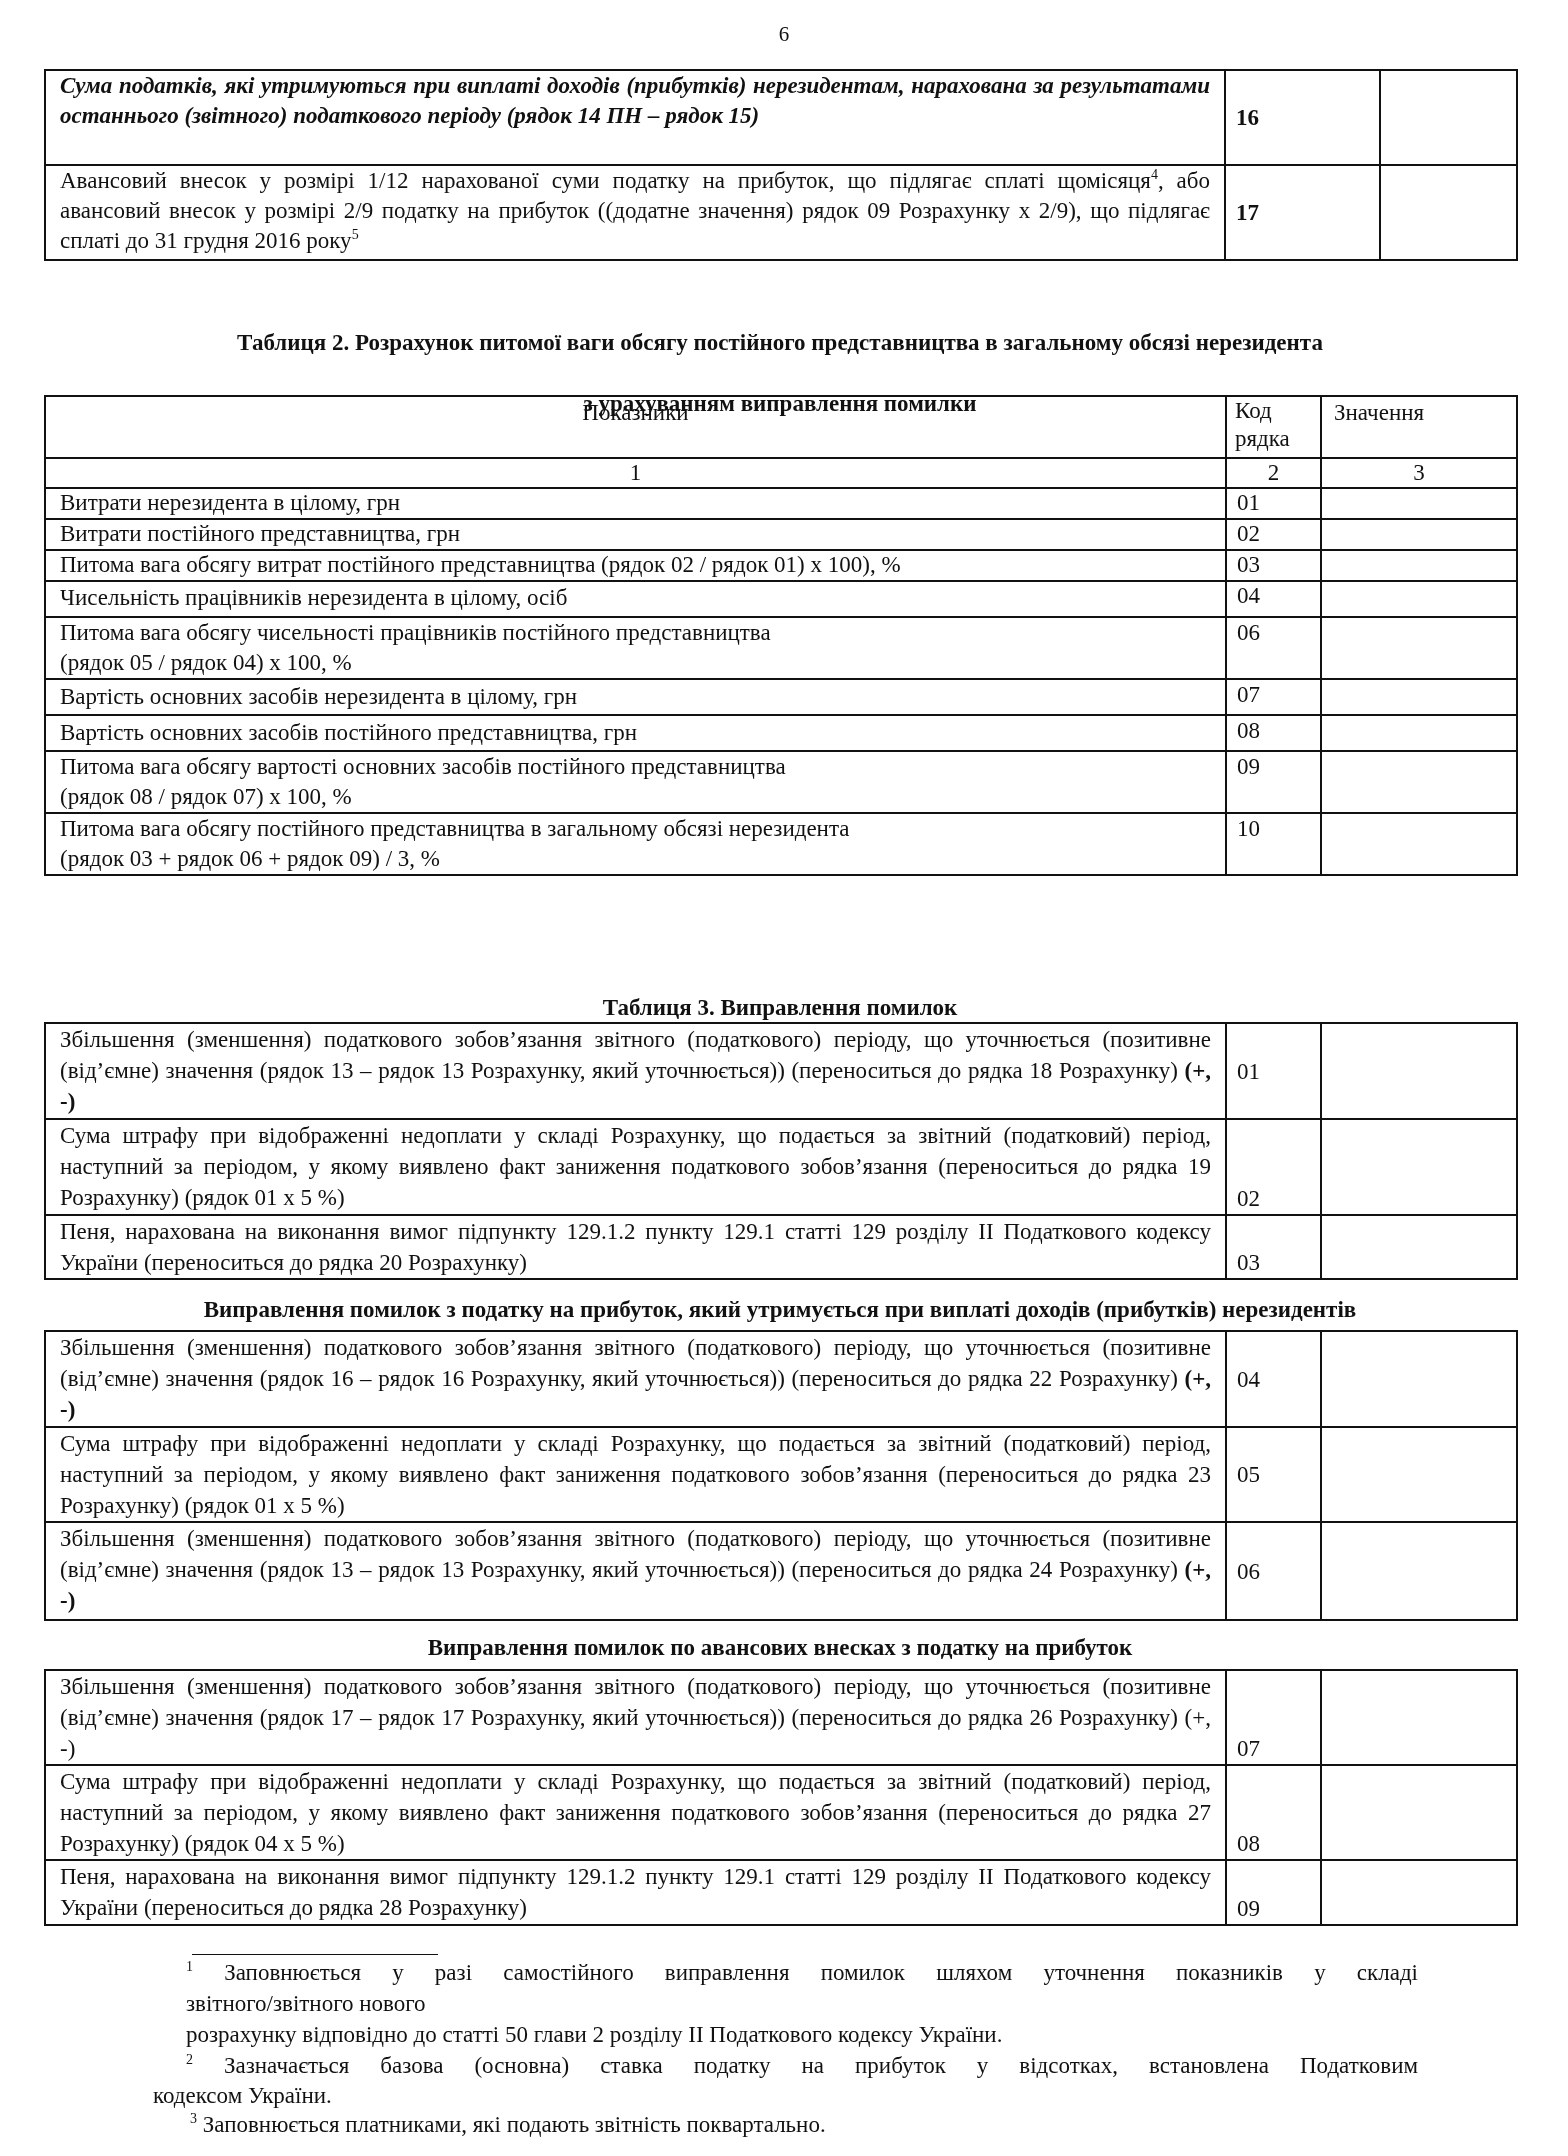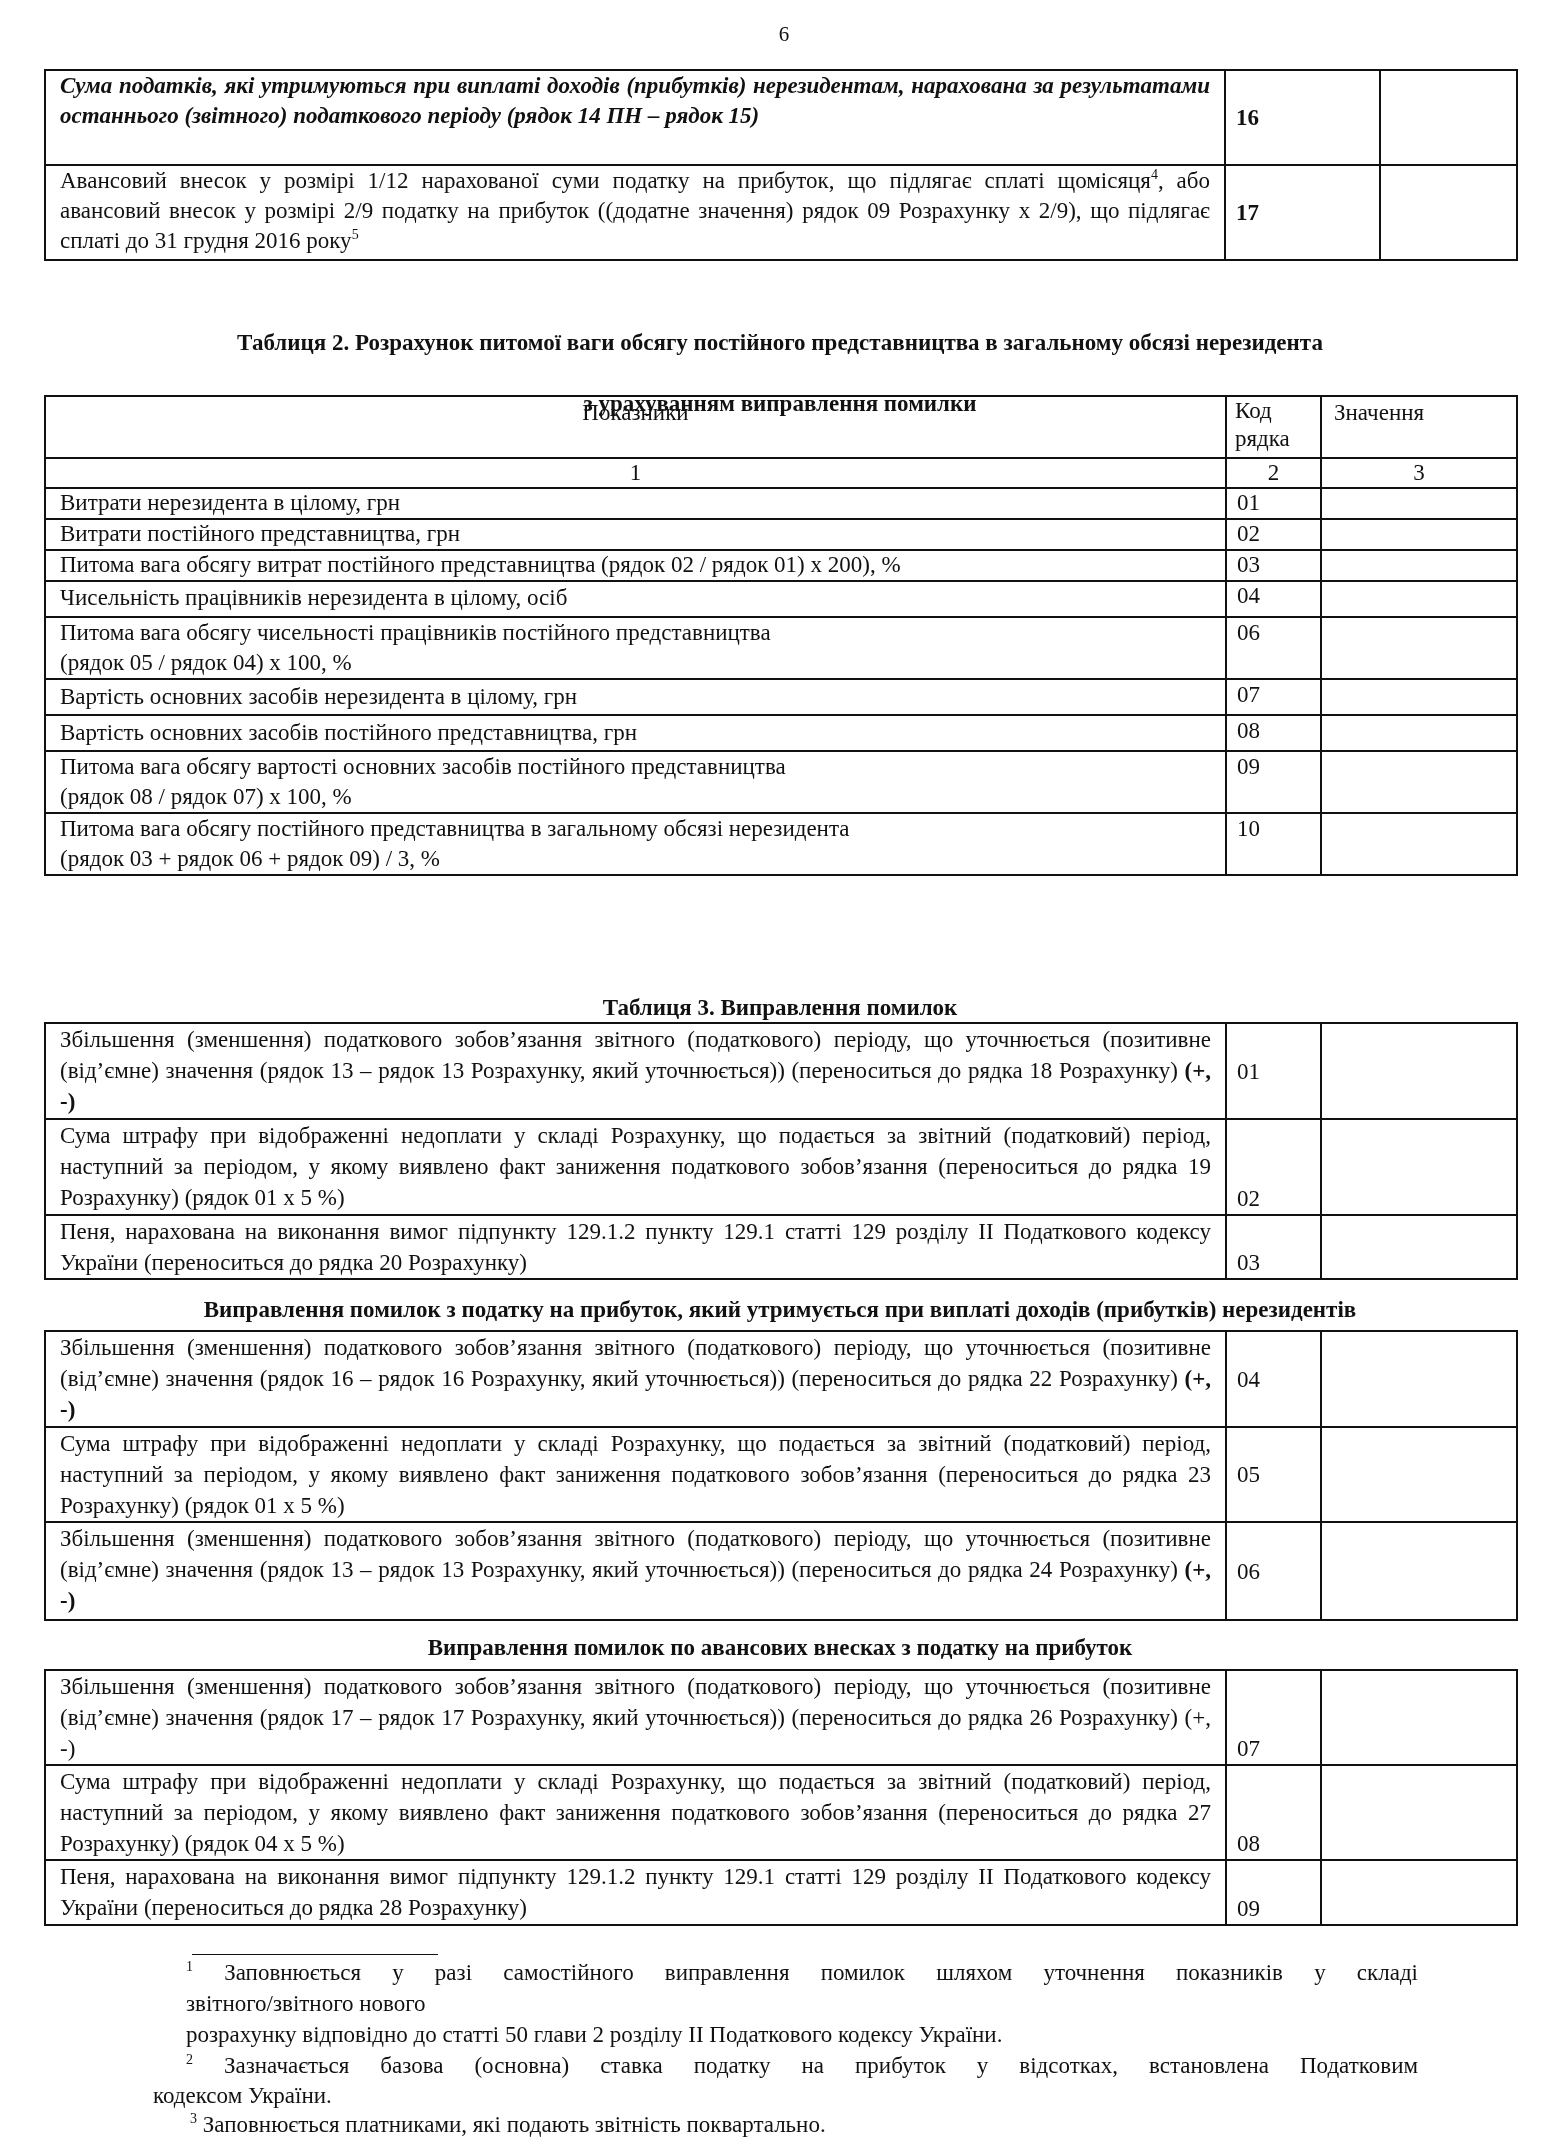--- a/index.html
+++ b/index.html
@@ -74,21 +74,21 @@
     <td style="line-height:28px;">Витрати нерезидента в цілому, грн</td>
     <td class="code" style="line-height:28px;">01</td>
     <td></td>
   </tr>
   <tr style="height:31px;">
     <td style="line-height:28px;">Витрати постійного представництва, грн</td>
     <td class="code" style="line-height:28px;">02</td>
     <td></td>
   </tr>
   <tr style="height:31px;">
-    <td style="line-height:28px;">Питома вага обсягу витрат постійного представництва (рядок 02 / рядок 01) х 200),  %</td>
+    <td style="line-height:28px;">Питома вага обсягу витрат постійного представництва (рядок 02 / рядок 01) х 100),  %</td>
     <td class="code" style="line-height:28px;">03</td>
     <td></td>
   </tr>
   <tr style="height:36px;">
     <td style="line-height:31px;">Чисельність працівників нерезидента в цілому, осіб</td>
     <td class="code" style="line-height:28px;">04</td>
     <td></td>
   </tr>
   <tr style="height:61px;">
     <td style="line-height:30px;"><span>Питома вага обсягу чисельності працівників постійного представництва</span><br><span>(рядок 05 / рядок 04) х 100, %</span></td>

